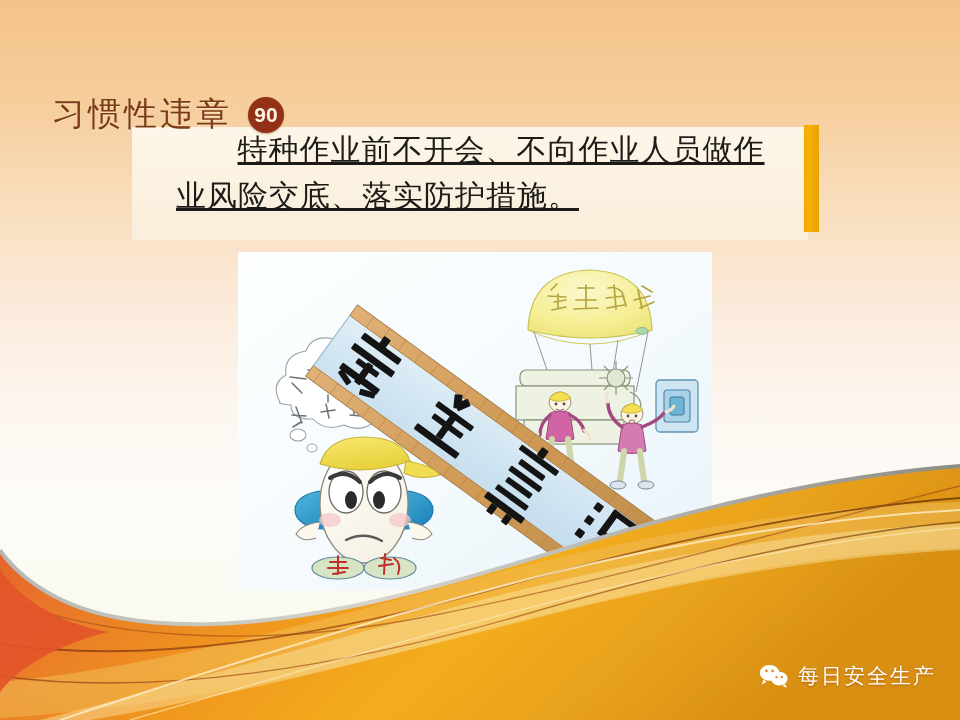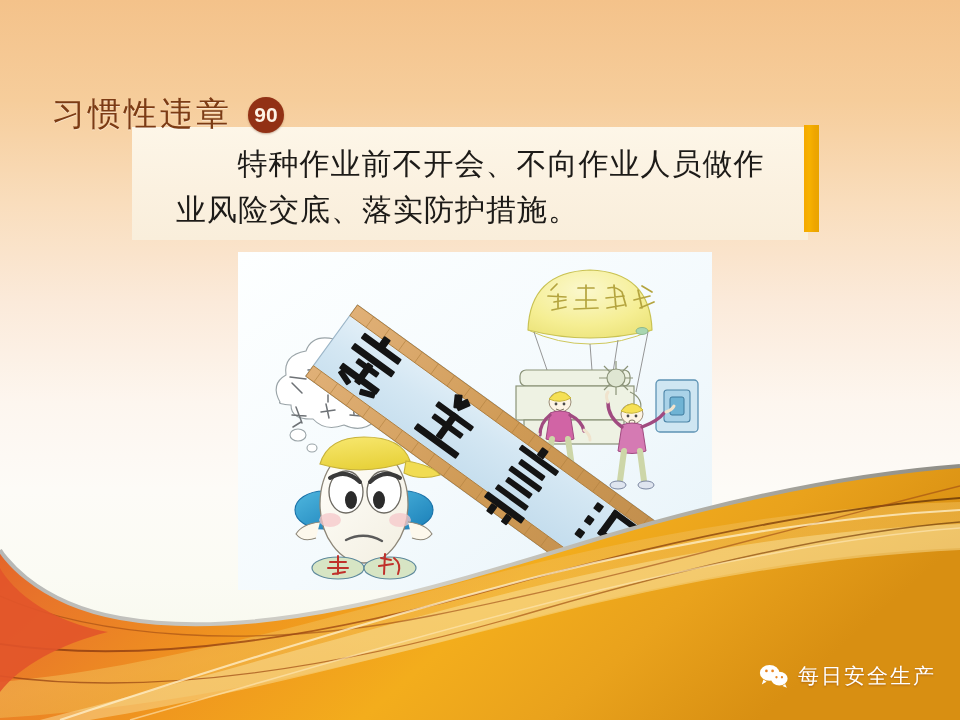--- a/index.html
+++ b/index.html
@@ -71,28 +71,29 @@
     top: 127px;
     width: 676px;
     height: 113px;
     background: linear-gradient(180deg, #fdf6e8 0%, #fbf1e0 55%, #f9eedb 100%);
     box-shadow: 0 0 0 0 rgba(0,0,0,0);
     z-index: 15;
   }
   #statement-text {
     position: absolute;
     left: 44px;
-    top: 14px;
+    top: 0;
     right: 40px;
     font-family: "Liberation Serif", "DejaVu Serif", serif;
     font-size: 30px;
     line-height: 46px;
     color: #1d1b18;
     text-indent: 2.05em;
     letter-spacing: 1px;
+    text-decoration: underline;
   }
   #statement-accent {
     position: absolute;
     left: 804px;
     top: 125px;
     width: 15px;
     height: 107px;
     background: linear-gradient(90deg, #f5a800 0%, #f7b200 35%, #efa600 70%, #e8a400 100%);
     z-index: 16;
   }

